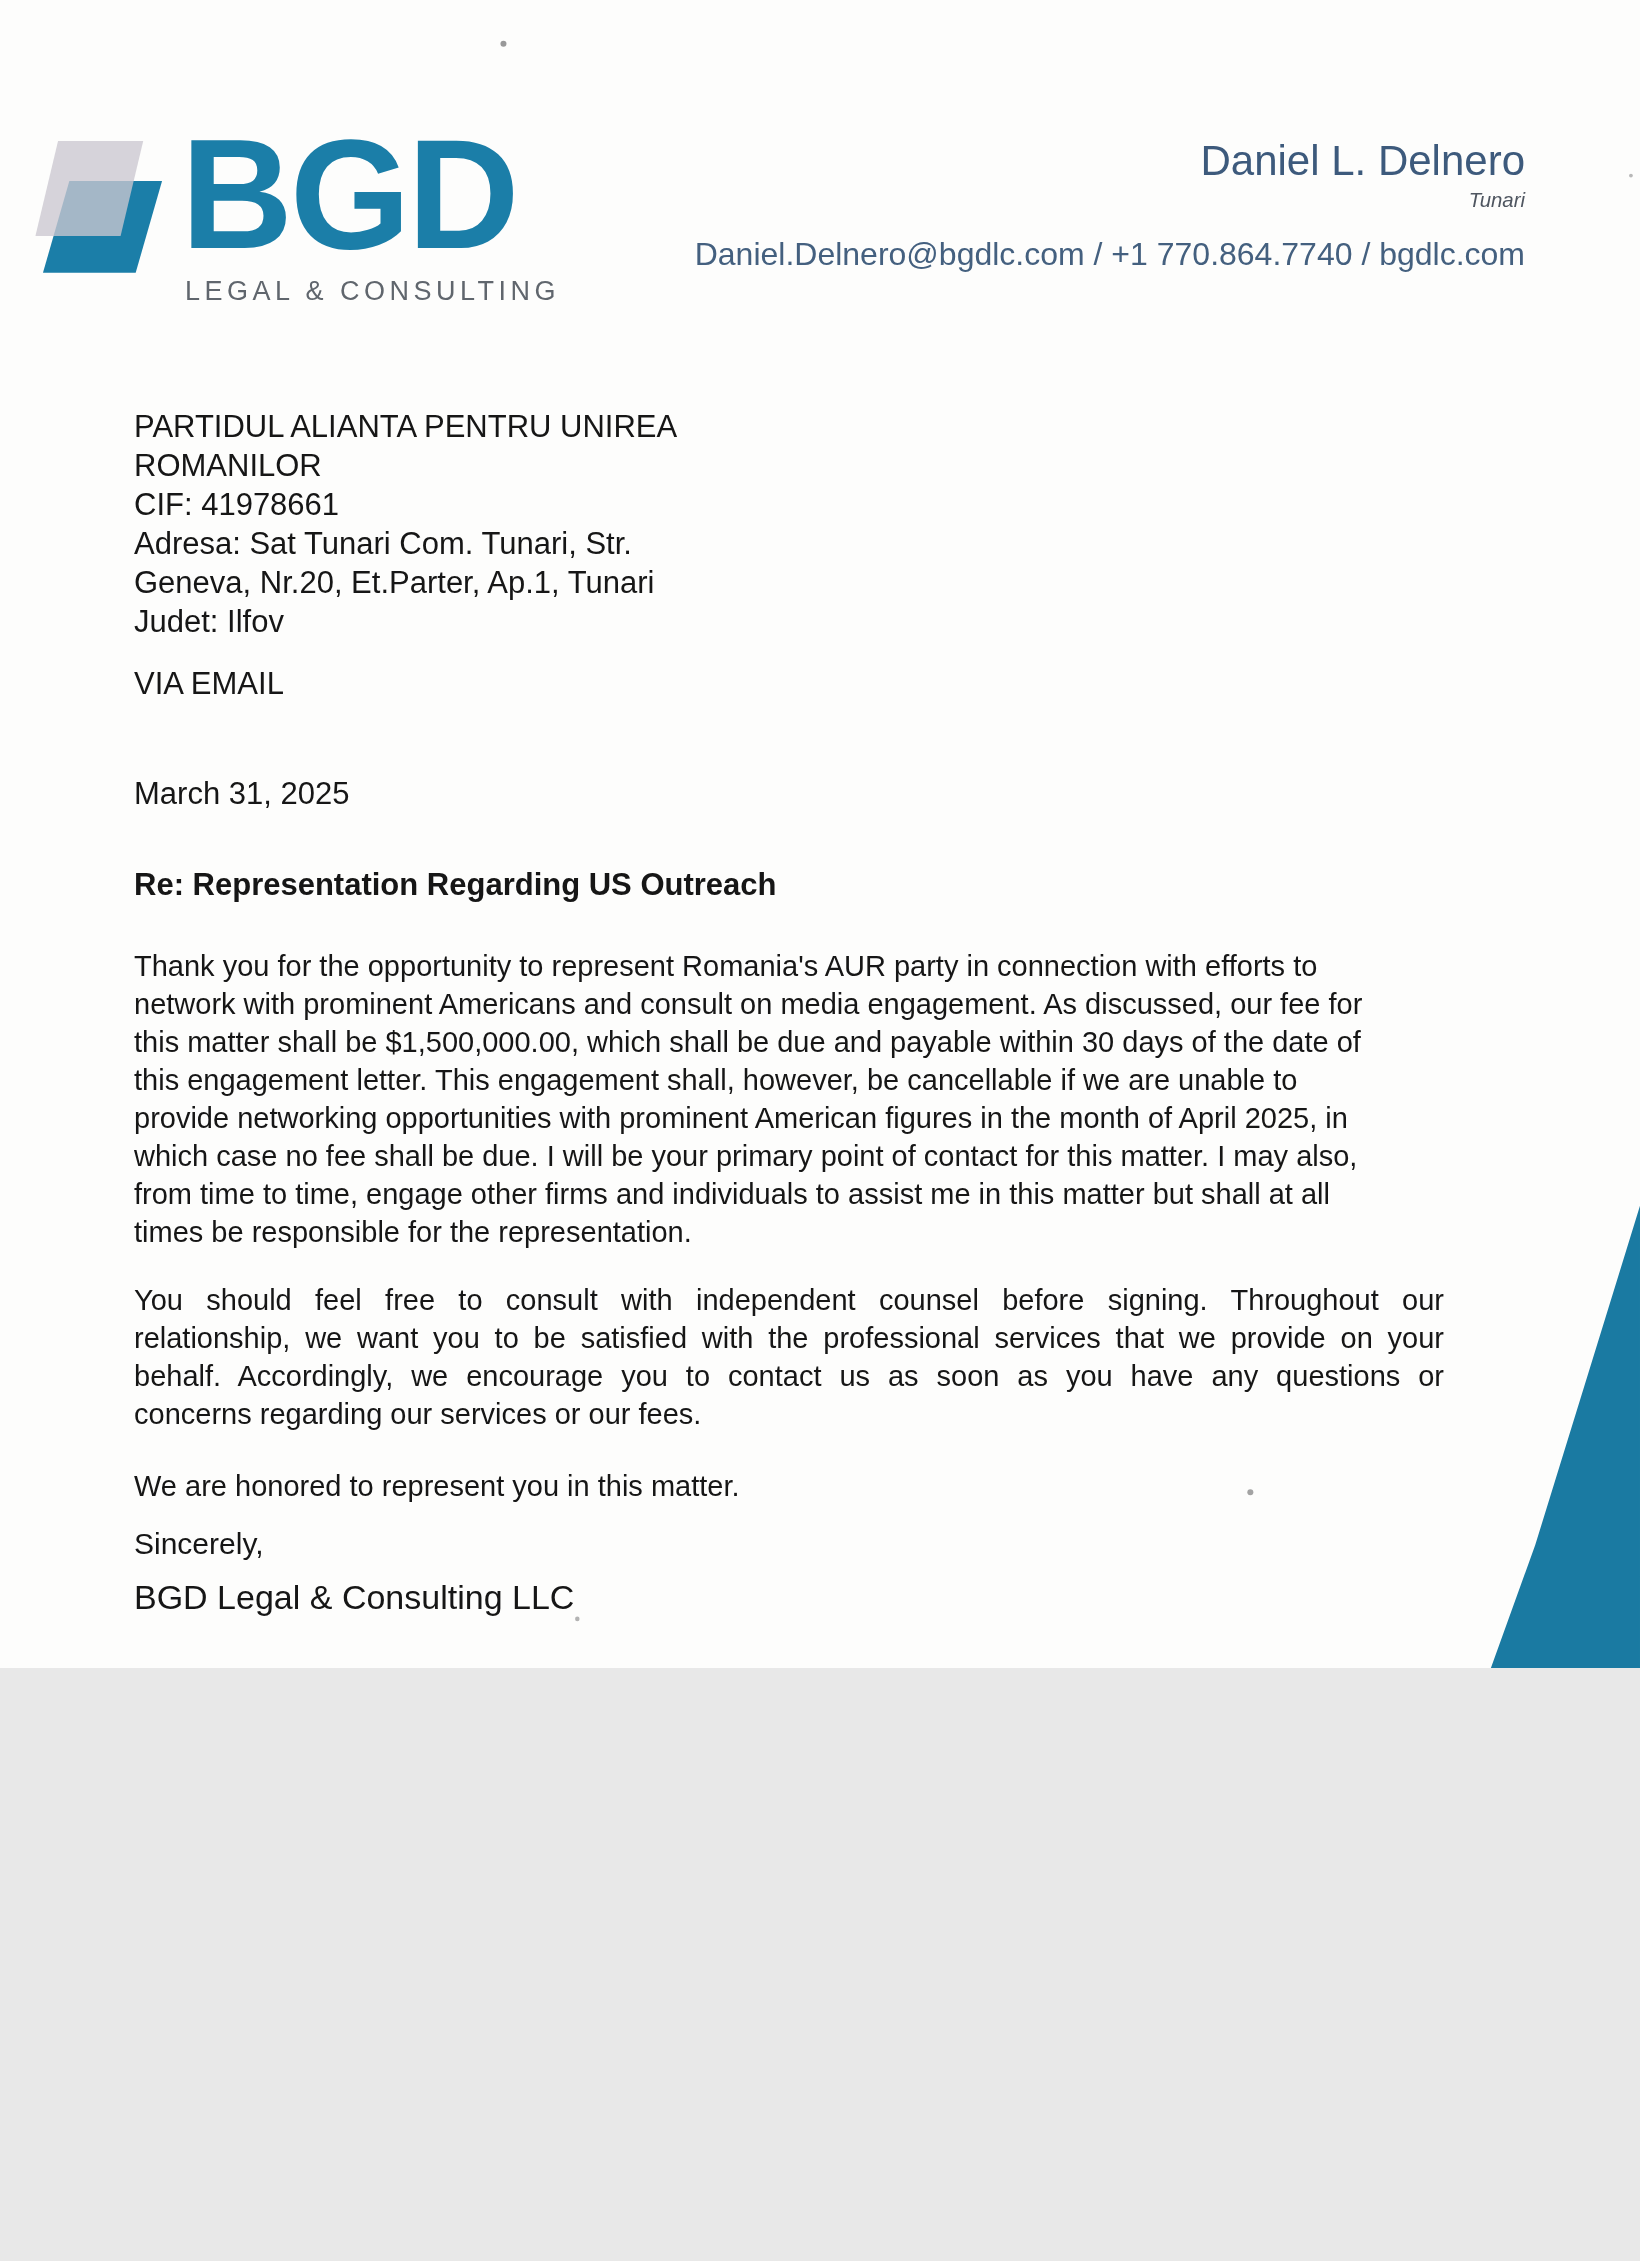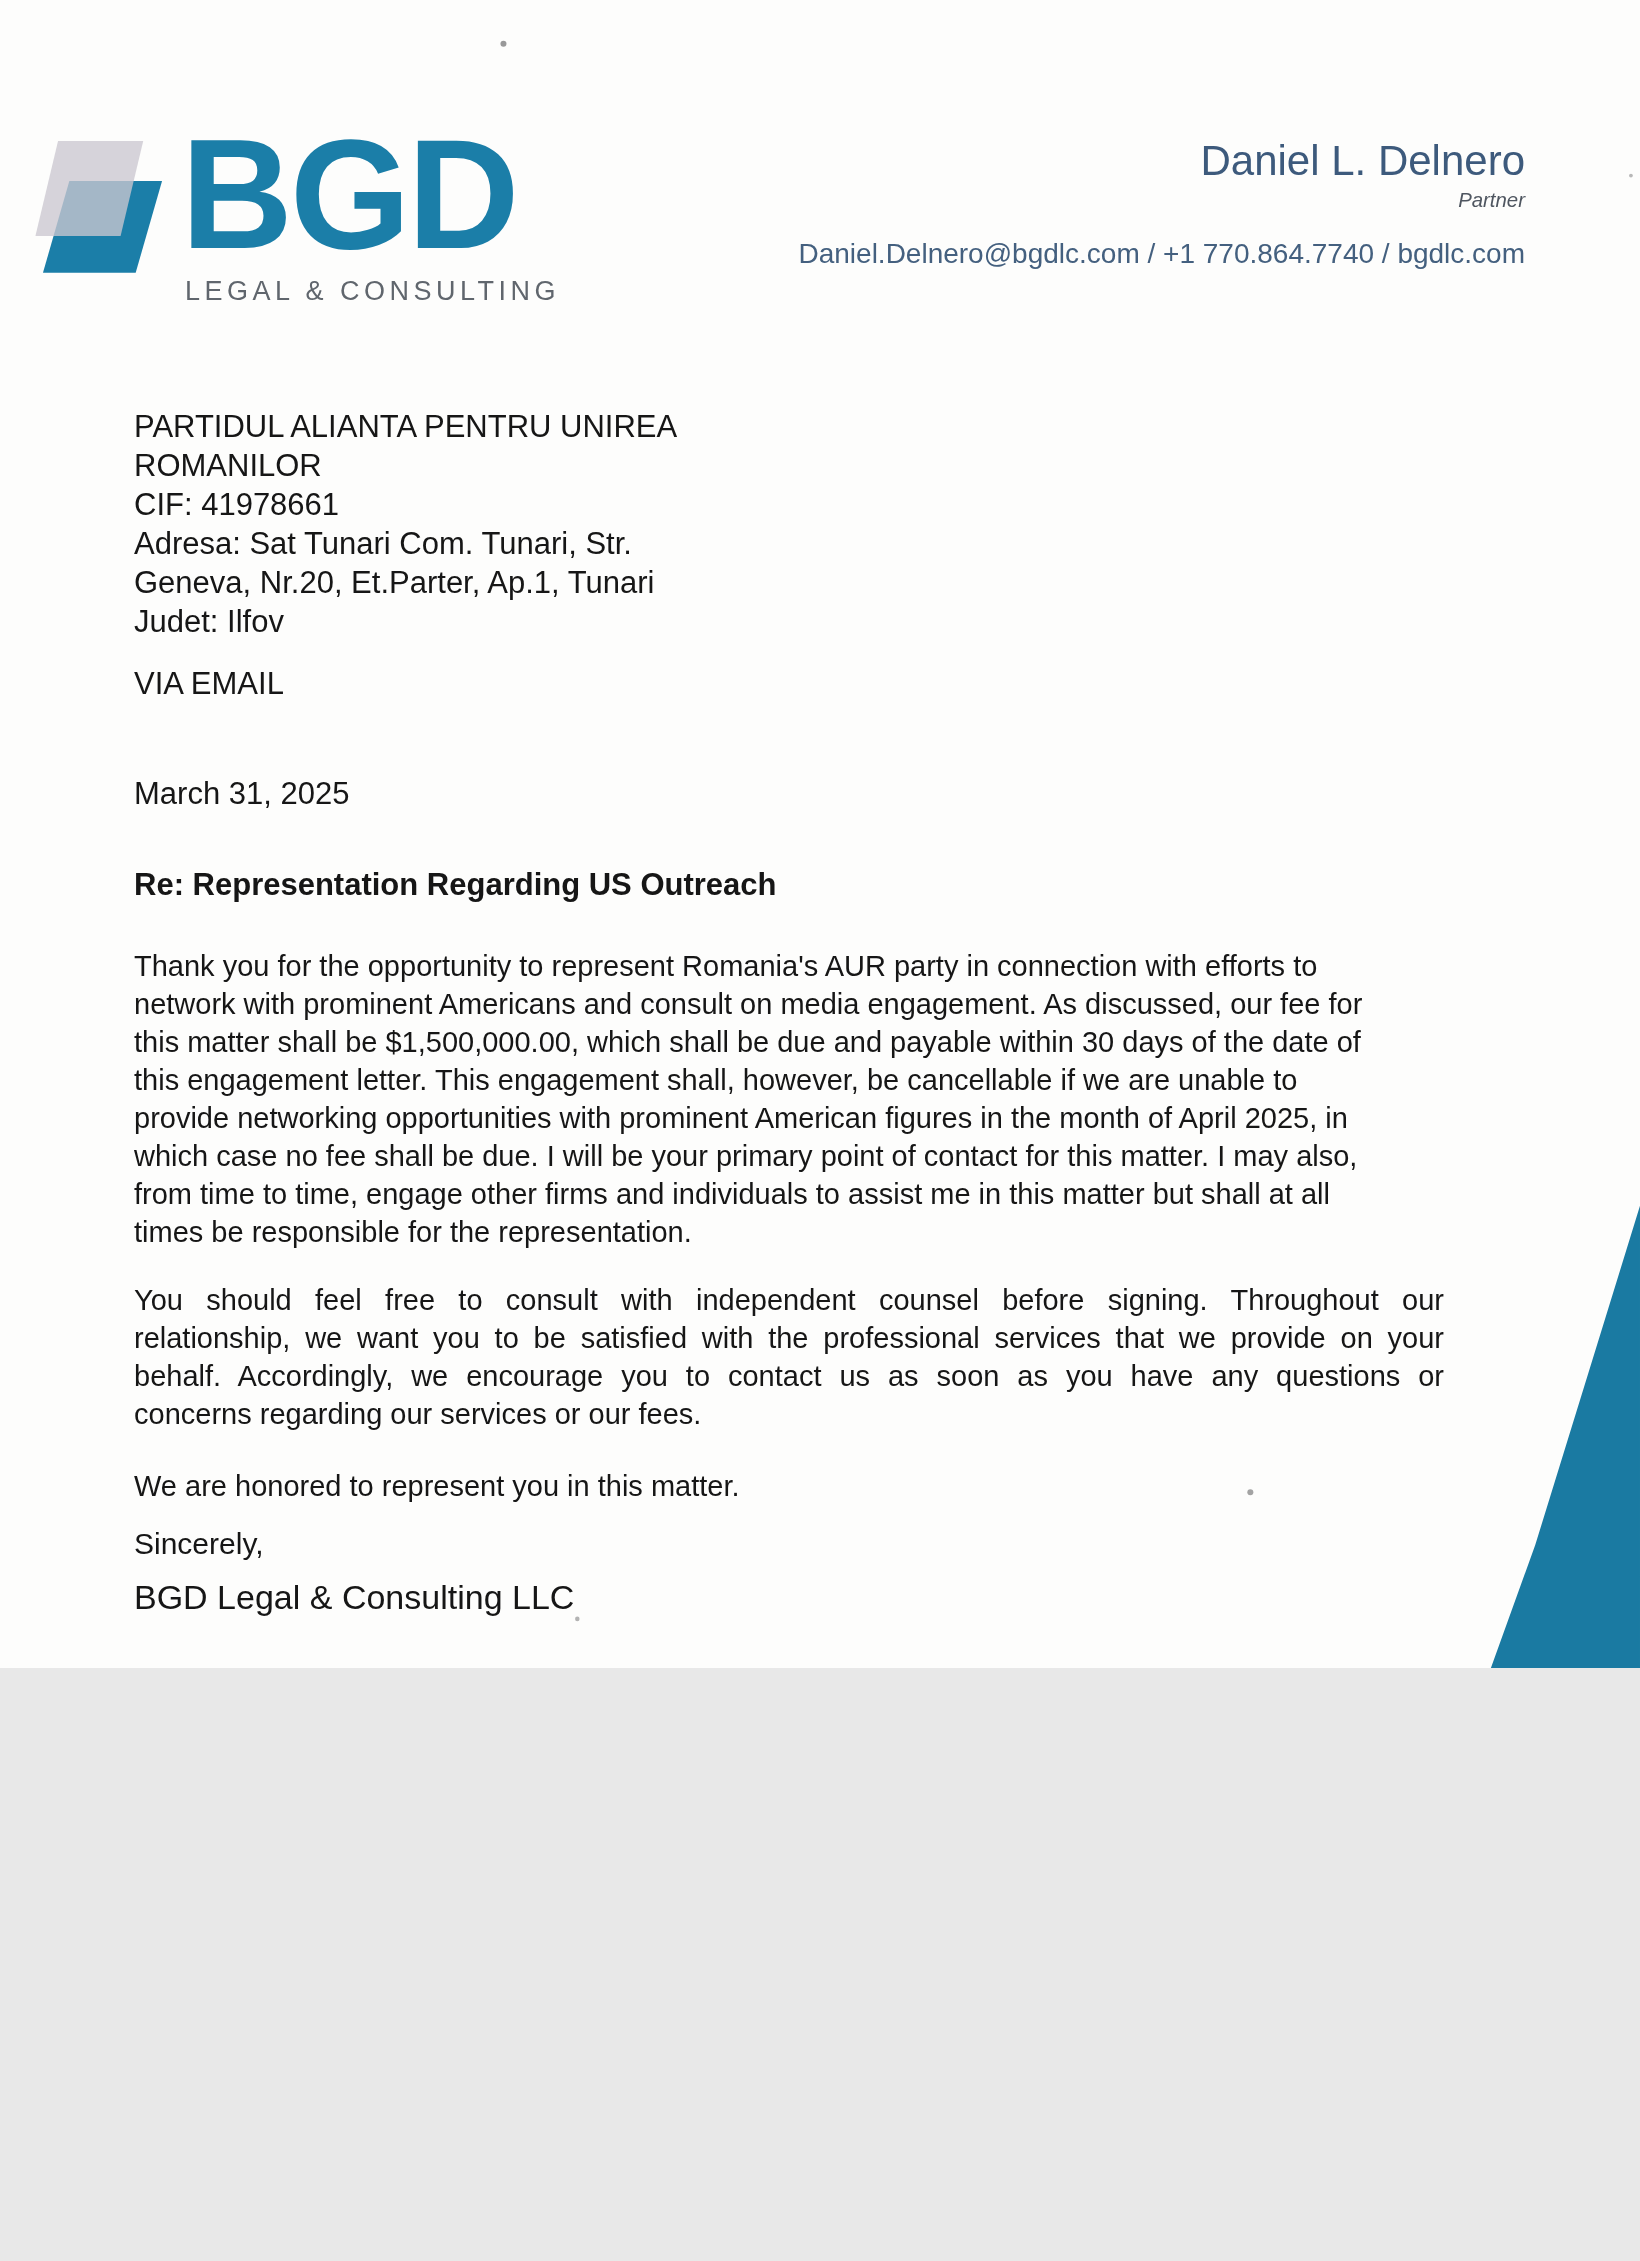--- a/index.html
+++ b/index.html
@@ -33,21 +33,21 @@
   }
   .partner-name{
     font-size:42px;line-height:45px;font-weight:400;
     color:var(--name_blue,#3d5a7c);
   }
   .partner-title{
     font-size:20.4px;font-style:italic;margin-top:6px;
     color:#4f5660;
   }
   .contact-line{
-    font-size:28px;line-height:36px;margin-top:24px;
+    font-size:32px;line-height:36px;margin-top:24px;
     color:var(--contact_blue,#44607f);
   }
   .address-line{
     font-size:26px;line-height:36px;
     color:var(--contact_blue,#44607f);
   }
 
   
   .recipient{position:absolute;left:134px;top:407px;font-size:31px;}
   .recipient .line{line-height:39px;white-space:nowrap;}
@@ -96,21 +96,21 @@
     <circle cx="1659" cy="1980" r="4" fill="#a3a3a3"></circle>
     <circle cx="766" cy="2148" r="3" fill="#b3b3b3"></circle>
     <circle cx="2164" cy="233" r="2.5" fill="#b8b8b8"></circle>
   </svg>
 
   <div class="logo-text">BGD</div>
   <div class="logo-tagline">LEGAL &amp; CONSULTING</div>
 
   <div class="header-right">
     <div class="partner-name">Daniel L. Delnero</div>
-    <div class="partner-title">Partner</div>
+    <div class="partner-title">Tunari</div>
     <div class="contact-line">Daniel.Delnero@bgdlc.com / +1 770.864.7740 / bgdlc.com</div>
   </div>
 
   <div class="recipient">
       <div class="line">PARTIDUL ALIANTA PENTRU UNIREA</div>
       <div class="line">ROMANILOR</div>
       <div class="line">CIF: 41978661</div>
       <div class="line">Adresa: Sat Tunari Com. Tunari, Str.</div>
       <div class="line">Geneva, Nr.20, Et.Parter, Ap.1, Tunari</div>
       <div class="line">Judet: Ilfov</div>

